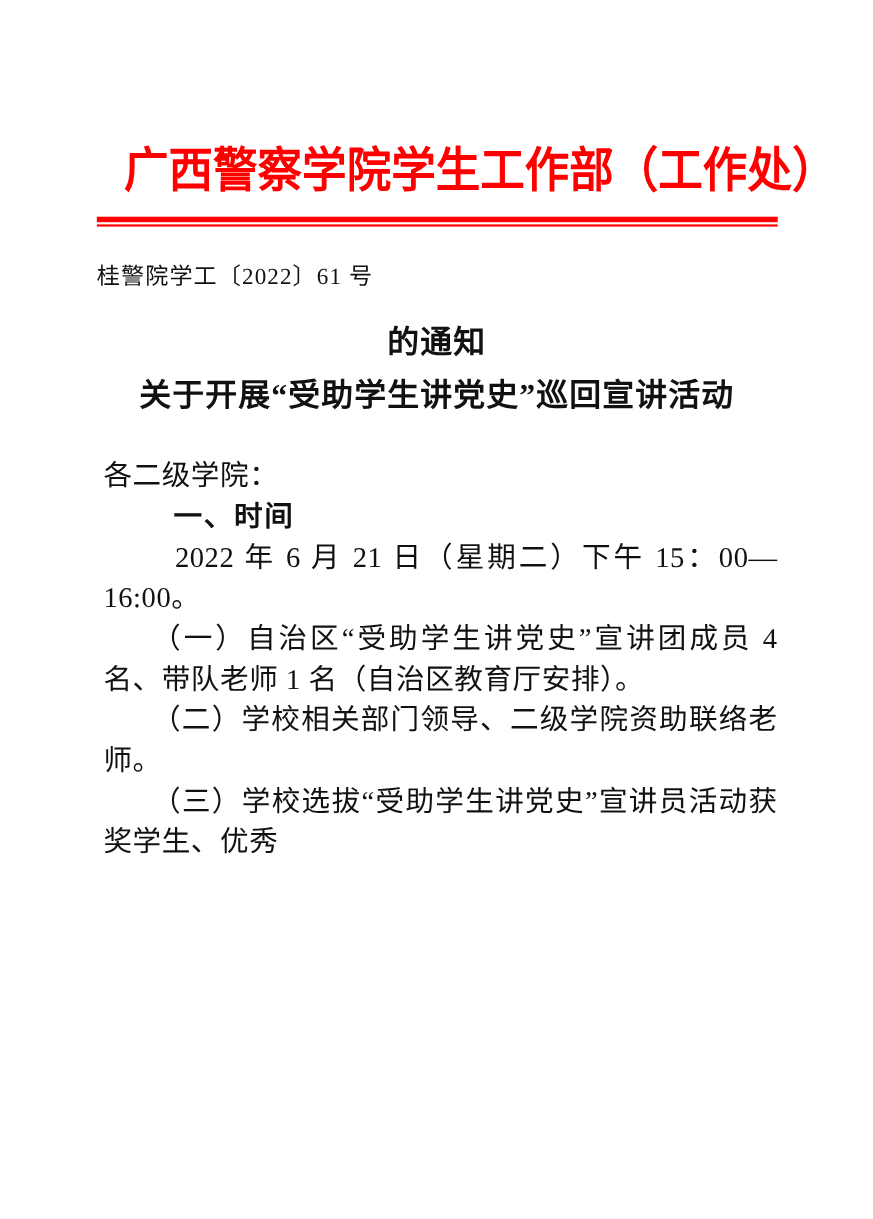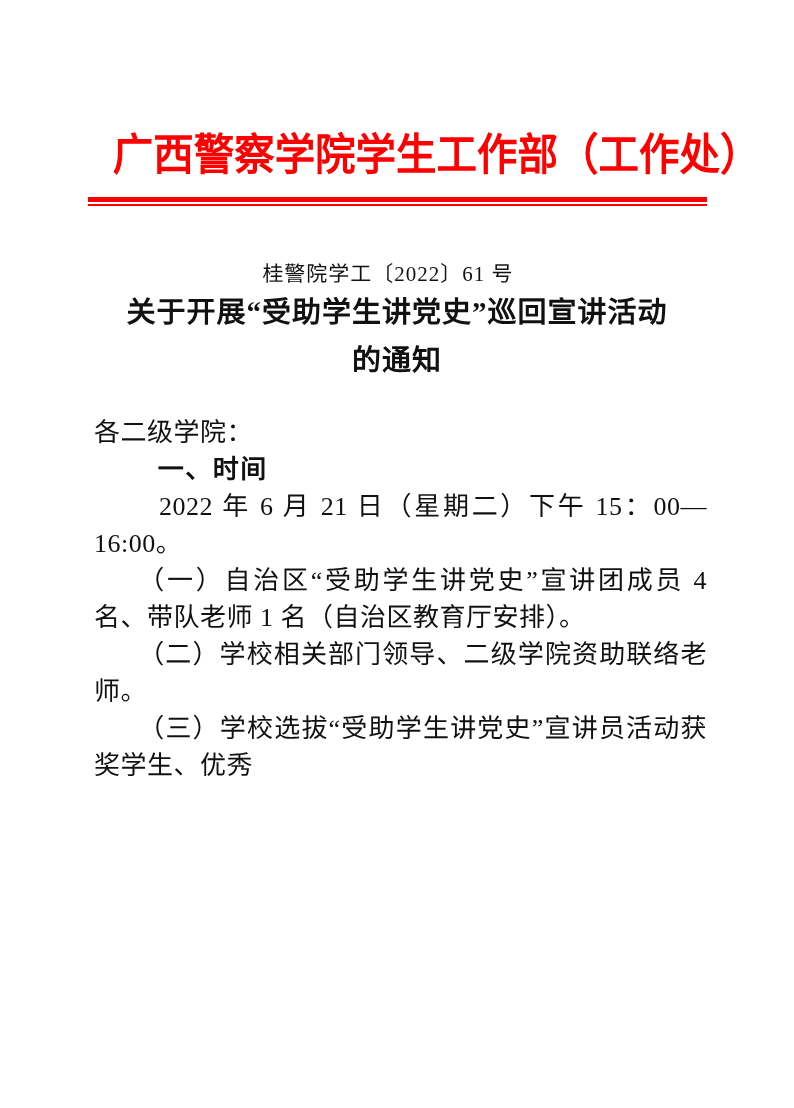--- a/index.html
+++ b/index.html
@@ -40,25 +40,24 @@
   .rule-thin  { height: 2px; background: var(--accent); }
   .rule-gap2  { height: 2px; }
   .rule-gap3  { height: 3px; }
 
   
   .doc-number {
     position: absolute;
     top: 236px;
     left: 88px;
     width: 600px;
-    text-align: center;
+    text-align: left;
     font-size: 21px;
     line-height: 30px;
     letter-spacing: 1px;
-    margin-top: 23px;
   }
 
   
   .doc-title {
     position: absolute;
     top: 288px;
     left: 44px;
     width: 706px;
     text-align: center;
     font-weight: bold;
@@ -97,22 +96,22 @@
 
   <div class="rule-header">
     <div class="rule-thick"></div>
     <div class="rule-gap2"></div>
     <div class="rule-thin"></div>
   </div>
 
   <div class="doc-number">桂警院学工〔2022〕61 号</div>
 
   <div class="doc-title">
+    <div>的通知</div>
     <div>关于开展“受助学生讲党史”巡回宣讲活动</div>
-    <div>的通知</div>
   </div>
 
   <div class="body-text">
     <p>各二级学院：</p>
 
 
     <p class="section-heading">一、时间</p>
     <p class="p-indent">2022 年 6 月 21 日（星期二）下午 15：00—16:00。</p>
 
 

